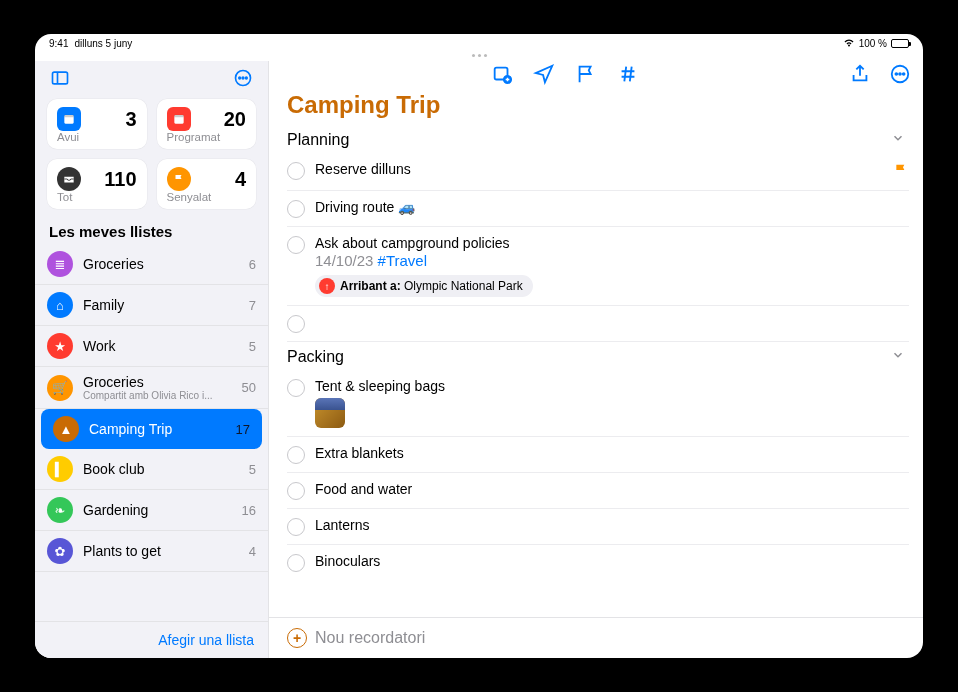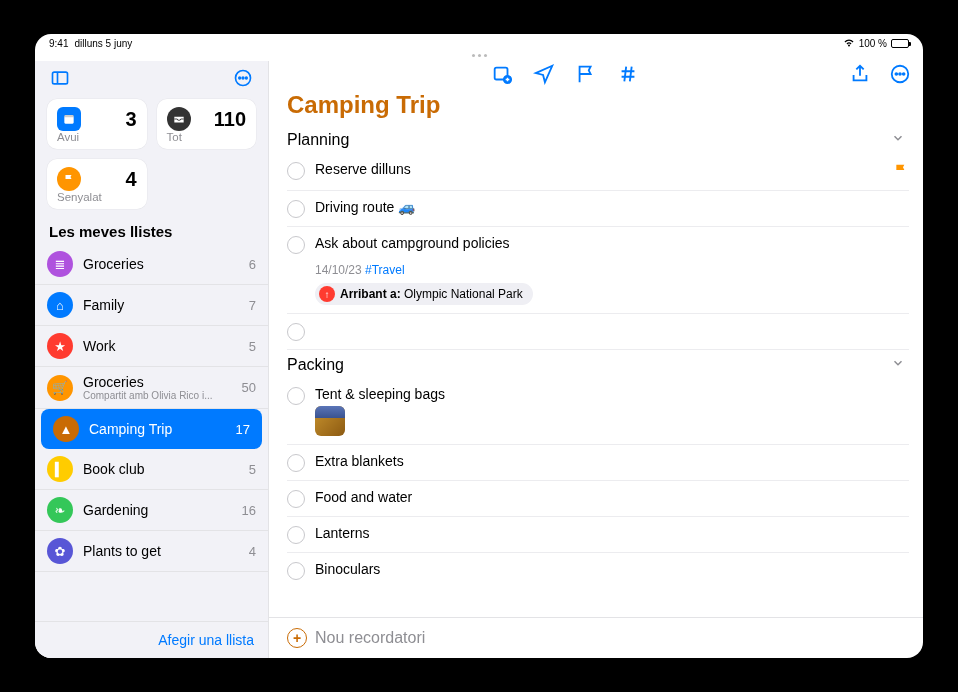--- a/index.html
+++ b/index.html
@@ -29,21 +29,21 @@
 .smart-top { display:flex; justify-content:space-between; align-items:center; }
 .smart-icon { width:24px; height:24px; border-radius:6px; display:flex; align-items:center; justify-content:center; color:#fff; }
 .smart-icon.round { border-radius:50%; }
 .smart-count { font-size:20px; font-weight:700; }
 .smart-label { font-size:11.5px; color:#8e8e93; margin-top:0; }
 
 .section-header { font-size:15px; font-weight:700; padding:4px 14px 4px; }
 .lists { flex:1; overflow:auto; }
 .list-row { display:flex; align-items:center; padding:7px 12px; border-bottom:0.5px solid #e3e3e6; gap:10px; }
 .list-row.selected { background:#007aff; color:#fff; border-radius:8px; margin:0 6px; border-bottom:none; }
-.list-row.selected .list-count { color:#ffffff; }
+.list-row.selected .list-count { color:#0f172a; }
 .list-icon { width:26px; height:26px; border-radius:50%; display:flex; align-items:center; justify-content:center; flex-shrink:0; color:#fff; font-size:13px; }
 .list-text { flex:1; overflow:hidden; }
 .list-name { font-size:14px; white-space:nowrap; overflow:hidden; text-overflow:ellipsis; }
 .list-sub { font-size:10px; color:#8e8e93; white-space:nowrap; overflow:hidden; text-overflow:ellipsis; }
 .list-count { font-size:13px; color:#8e8e93; }
 
 .sidebar-footer { padding:10px 14px; text-align:right; font-size:14px; color:#007aff; border-top:0.5px solid #e3e3e6; }
 
 
 .main { flex:1; display:flex; flex-direction:column; overflow:hidden; }
@@ -57,21 +57,21 @@
 .scroll { flex:1; overflow:auto; padding:0 14px 6px 18px; }
 .sect-head { display:flex; justify-content:space-between; align-items:center; padding:6px 4px 4px 0; }
 .sect-title { font-size:16px; font-weight:400; }
 .chev { color:#8e8e93; }
 
 .rem-row { display:flex; align-items:flex-start; gap:10px; padding:8px 0; border-bottom:0.5px solid #ececef; }
 .rem-row:last-child { border-bottom:none; }
 .circle { width:18px; height:18px; border:1.5px solid #c8c8cc; border-radius:50%; flex-shrink:0; margin-top:1px; }
 .rem-body { flex:1; }
 .rem-title { font-size:14px; }
-.rem-meta { font-size:12px; color:#8e8e93; margin-top:12px; }
+.rem-meta { font-size:15px; color:#8e8e93; margin-top:1px; }
 .rem-meta .tag { color:#007aff; }
 .loc-chip { display:inline-flex; align-items:center; gap:5px; background:#efeff4; border-radius:12px; padding:3px 10px 3px 4px; margin-top:6px; font-size:12px; }
 .loc-dot { width:16px; height:16px; border-radius:50%; background:#ff3b30; color:#fff; display:flex; align-items:center; justify-content:center; font-size:10px; font-weight:700; }
 .flag-mark { color:#ff9500; font-size:16px; margin-top:1px; }
 .thumb { width:30px; height:30px; border-radius:6px; background:linear-gradient(135deg,#c8932e,#8c5a12); margin-top:4px; position:relative; overflow:hidden; }
 .thumb::before { content:''; position:absolute; top:0; left:0; right:0; height:12px; background:linear-gradient(#5a75b8,#3a5390); }
 
 .new-row { display:flex; align-items:center; gap:8px; padding:10px 18px; border-top:0.5px solid #e3e3e6; color:#8e8e93; }
 .new-plus { width:20px; height:20px; border-radius:50%; border:1.5px solid #c96b04; color:#c96b04; display:flex; align-items:center; justify-content:center; font-size:14px; font-weight:700; }
 </style>
@@ -131,20 +131,32 @@
                     <rect x="4" y="5" width="16" height="15" rx="2"></rect>
                     <rect x="4" y="5" width="16" height="4" fill="rgba(0,0,0,0.2)"></rect>
                   </svg>
                 </span>
        <span class="smart-count">3</span>
      </div>
      <div class="smart-label">Avui</div>
    </div>
             <div class="smart-card">
      <div class="smart-top">
+       <span class="smart-icon square" style="background:#ff3b30">
+                  <svg width="14" height="14" viewBox="0 0 24 24" fill="#fff">
+                    <rect x="4" y="5" width="16" height="15" rx="2"></rect>
+                    <rect x="4" y="5" width="16" height="4" fill="rgba(0,0,0,0.2)"></rect>
+                  </svg>
+                </span>
+       <span class="smart-count">20</span>
+     </div>
+     <div class="smart-label">Programat</div>
+   </div>
+            <div class="smart-card">
+     <div class="smart-top">
        <span class="smart-icon round" style="background:#333">
                   <svg width="14" height="14" viewBox="0 0 24 24" fill="#fff">
                     <path d="M4 8h16v10H4z"></path>
                     <path d="M4 12h5l1 2h4l1-2h5" fill="none" stroke="#333" stroke-width="1.5"></path>
                   </svg>
                 </span>
        <span class="smart-count">110</span>
      </div>
      <div class="smart-label">Tot</div>
    </div>

